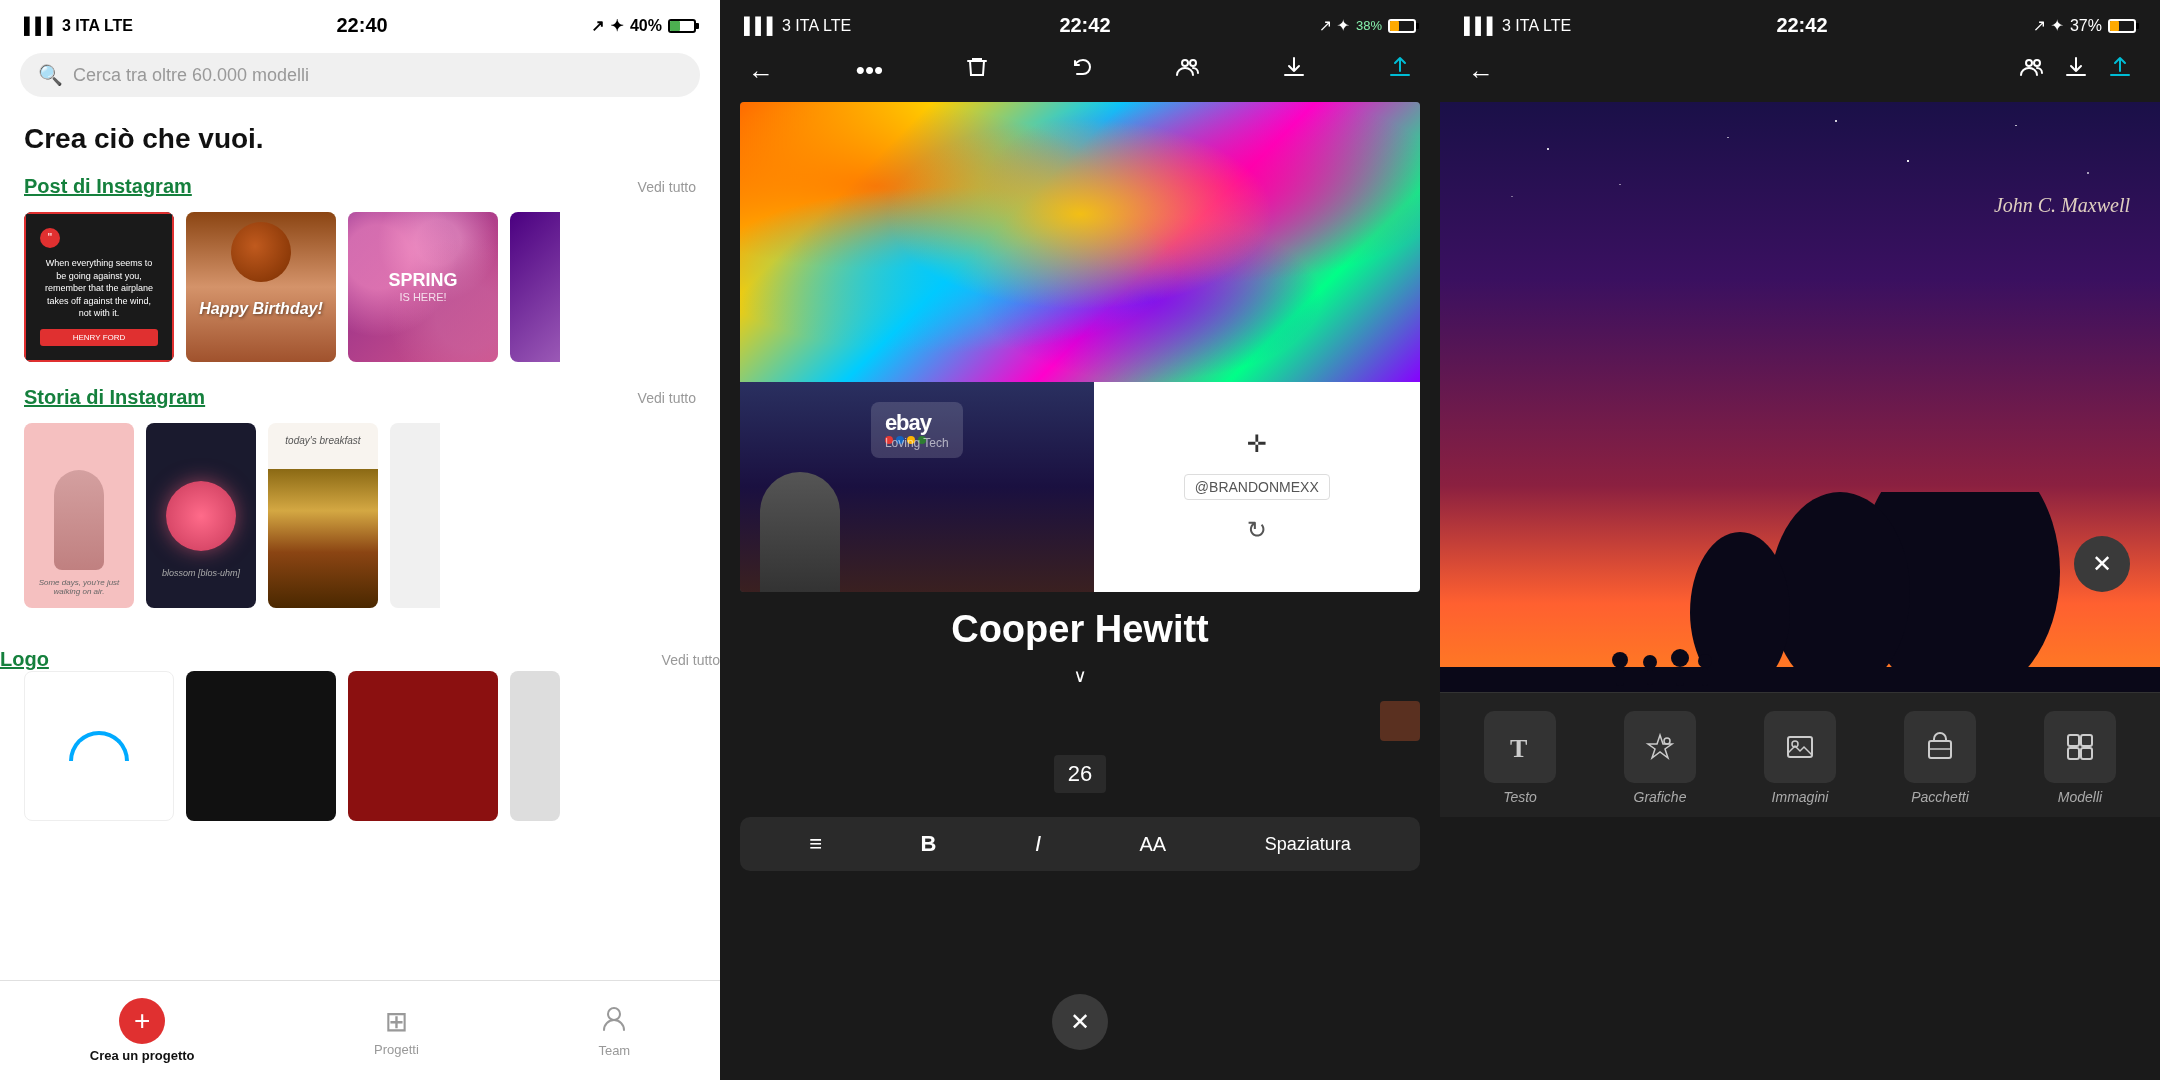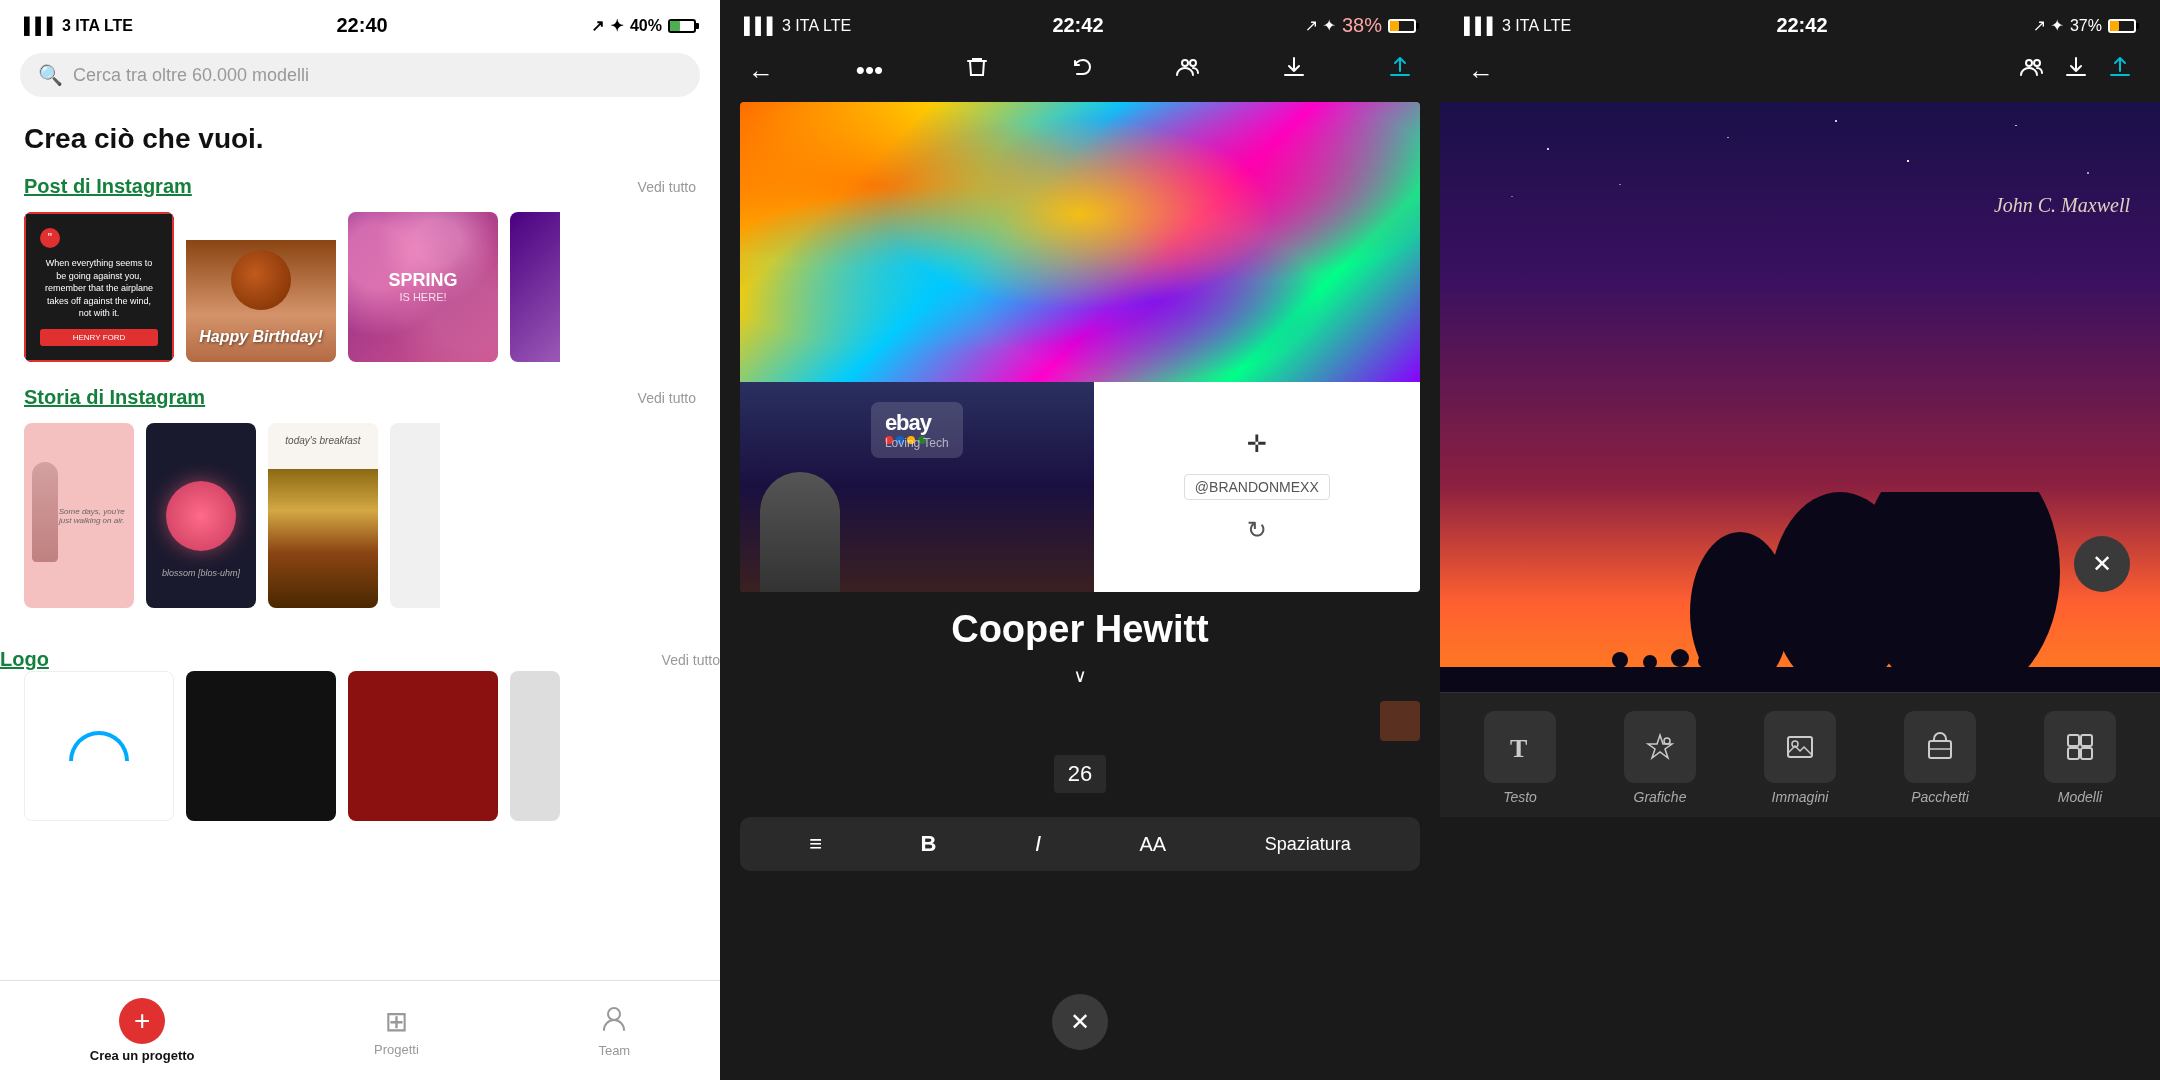--- a/index.html
+++ b/index.html
@@ -200,21 +200,20 @@
     }
 
     
     .card-birthday {
       background: linear-gradient(135deg, #e8d5b0 0%, #c4a882 100%);
       display: flex;
       align-items: flex-end;
       justify-content: center;
       height: 100%;
       overflow: hidden;
-      margin-top: 28px;
     }
     .card-birthday .bday-photo {
       width: 100%;
       height: 100%;
       background: linear-gradient(to bottom, #8B4513 0%, #d4936a 50%, #a0522d 100%);
       display: flex;
       flex-direction: column;
       align-items: center;
       justify-content: flex-start;
       padding: 10px;
@@ -272,21 +271,21 @@
     .card-spring-partial {
       background: linear-gradient(135deg, #4a0080 0%, #9b59b6 100%);
       width: 100%;
       height: 100%;
     }
 
     
     .card-story-pink {
       background: #f5c0c0;
       display: flex;
-      flex-direction: row;
+      flex-direction: column;
       align-items: center;
       justify-content: flex-end;
       height: 100%;
       padding: 12px 8px;
     }
     .story-figure {
       width: 50px;
       height: 100px;
       background: linear-gradient(to bottom, #d4a0a0 0%, #c08080 100%);
       border-radius: 25px 25px 8px 8px;
@@ -884,21 +883,21 @@
 
     <div class="dark-status-bar">
       <div style="display:flex;align-items:center;gap:4px;color:#fff;font-size:16px;">
         <span>▌▌▌</span>
         <span>3 ITA</span>
         <span>LTE</span>
       </div>
       <div class="time">22:42</div>
       <div style="display:flex;align-items:center;gap:6px;">
         <span style="color:#fff;font-size:16px;">↗ ✦</span>
-        <span style="color:#fca5a5;font-size:20px;">38%</span>
+        <span style="color:#86efac;font-size:13px;">38%</span>
         <div class="battery-icon" style="border-color:#fff;">
           <div class="battery-fill" style="background:#ffaa00;width:38%;"></div>
         </div>
       </div>
     </div>
 
     <div class="editor-toolbar">
       <span class="toolbar-icon">←</span>
       <span class="toolbar-icon">•••</span>
       <span class="toolbar-icon">

